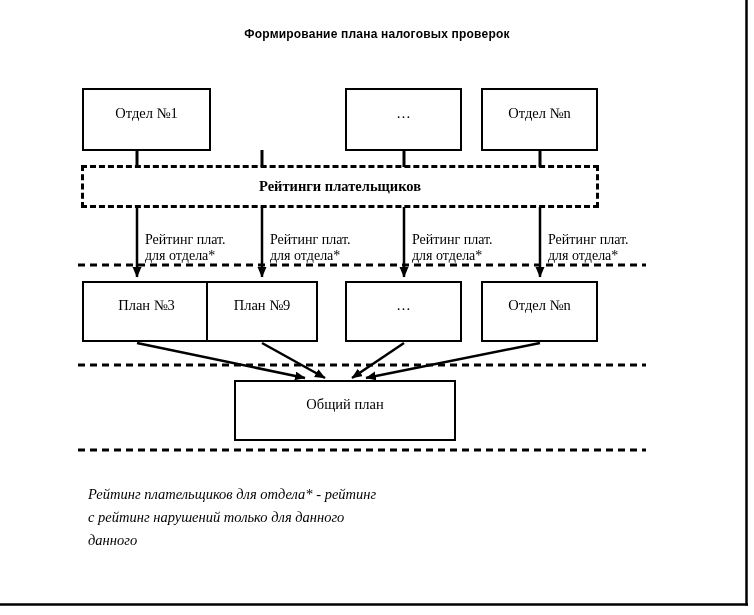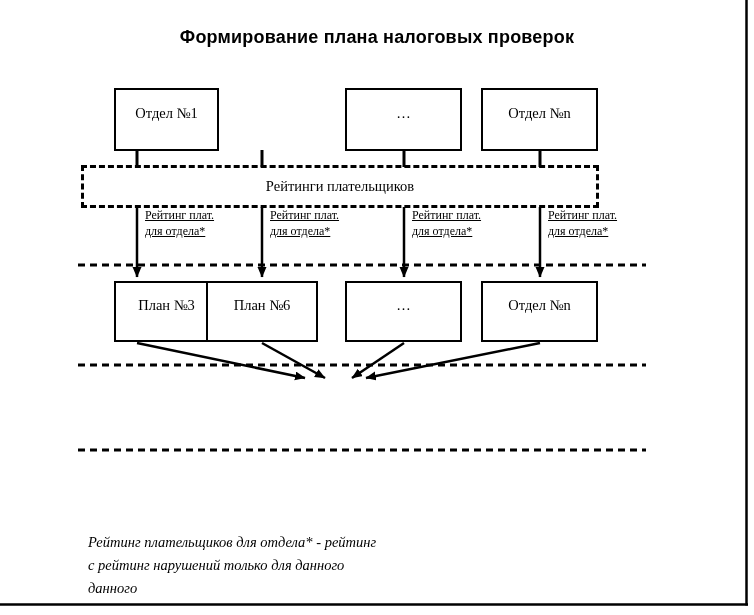--- a/index.html
+++ b/index.html
@@ -23,94 +23,93 @@
   }
   .title {
     position: absolute;
     left: 0;
     right: 0;
     top: 27px;
     margin: 0;
     text-align: center;
     font-family: "Liberation Sans", "DejaVu Sans", sans-serif;
     font-weight: 700;
-    font-size: 18px;
+    font-size: 12px;
     letter-spacing: 0.2px;
     color: #000000;
   }
   .box {
     position: absolute;
     box-sizing: border-box;
     border: 2px solid #000000;
     background: #ffffff;
     display: flex;
     align-items: center;
     justify-content: center;
     font-size: 14.5px;
     padding-bottom: 13px;
     text-align: center;
   }
   .dept { top: 88px; height: 63px; }
   .plan { top: 281px; height: 61px; }
-  .pos-1 { left: 82px;  width: 105px; margin-left: 32px; }
+  .pos-1 { left: 82px;  width: 129px; }
   .pos-2 { left: 206px; width: 112px; }
   .pos-3 { left: 345px; width: 117px; }
   .pos-4 { left: 481px; width: 117px; font-family: Liberation Serif, serif; }
   .ratings-box {
     position: absolute;
     box-sizing: border-box;
     left: 81px;
     top: 165px;
     width: 518px;
     height: 43px;
     border: 3px dashed #000000;
     background: transparent;
     display: flex;
     align-items: center;
     justify-content: center;
     font-size: 14.5px;
+    font-weight: bold;
   }
   .total-box {
     position: absolute;
     box-sizing: border-box;
     left: 234px;
     top: 380px;
     width: 222px;
     height: 61px;
     border: 2px solid #000000;
     background: transparent;
     display: flex;
     align-items: center;
     justify-content: center;
     font-size: 14.5px;
     padding-bottom: 12px;
   }
   .rating-label {
     position: absolute;
-    top: 208px;
+    top: 232px;
     width: 86px;
-    font-size: 12px;
+    font-size: 14px;
     line-height: 15.5px;
     white-space: nowrap;
-    text-decoration: underline;
   }
   .rl-1 { left: 145px; }
   .rl-2 { left: 270px; }
   .rl-3 { left: 412px; }
   .rl-4 { left: 548px; }
   .rating-label span { display: block; }
   .footnote {
     position: absolute;
     left: 88px;
     top: 483px;
     width: 330px;
     font-style: italic;
     font-size: 14.5px;
     line-height: 23px;
-    margin-top: 48px;
   }
   .footnote span { display: block; }
 </style>
 </head>
 <body>
 
 <div class="canvas">
 
   <svg class="layer" width="754" height="615" viewBox="0 0 754 615">
     <defs>
@@ -182,29 +181,32 @@
   </div>
   <div class="rating-label rl-4">
     <span>Рейтинг плат.</span>
     <span>для отдела*</span>
   </div>
 
   <div class="box plan pos-1">
     <span>План №3</span>
   </div>
   <div class="box plan pos-2">
-    <span>План №6</span>
+    <span>План №9</span>
   </div>
   <div class="box plan pos-3">
     <span>…</span>
   </div>
   <div class="box plan pos-4">
     <span>Отдел №n</span>
   </div>
 
+  <div class="total-box">
+    <span>Общий план</span>
+  </div>
 
   <div class="footnote">
     <span>Рейтинг плательщиков для отдела* - рейтинг</span>
     <span>с рейтинг нарушений только для данного</span>
     <span>данного</span>
   </div>
 
 </div>
 
 </body></html>

